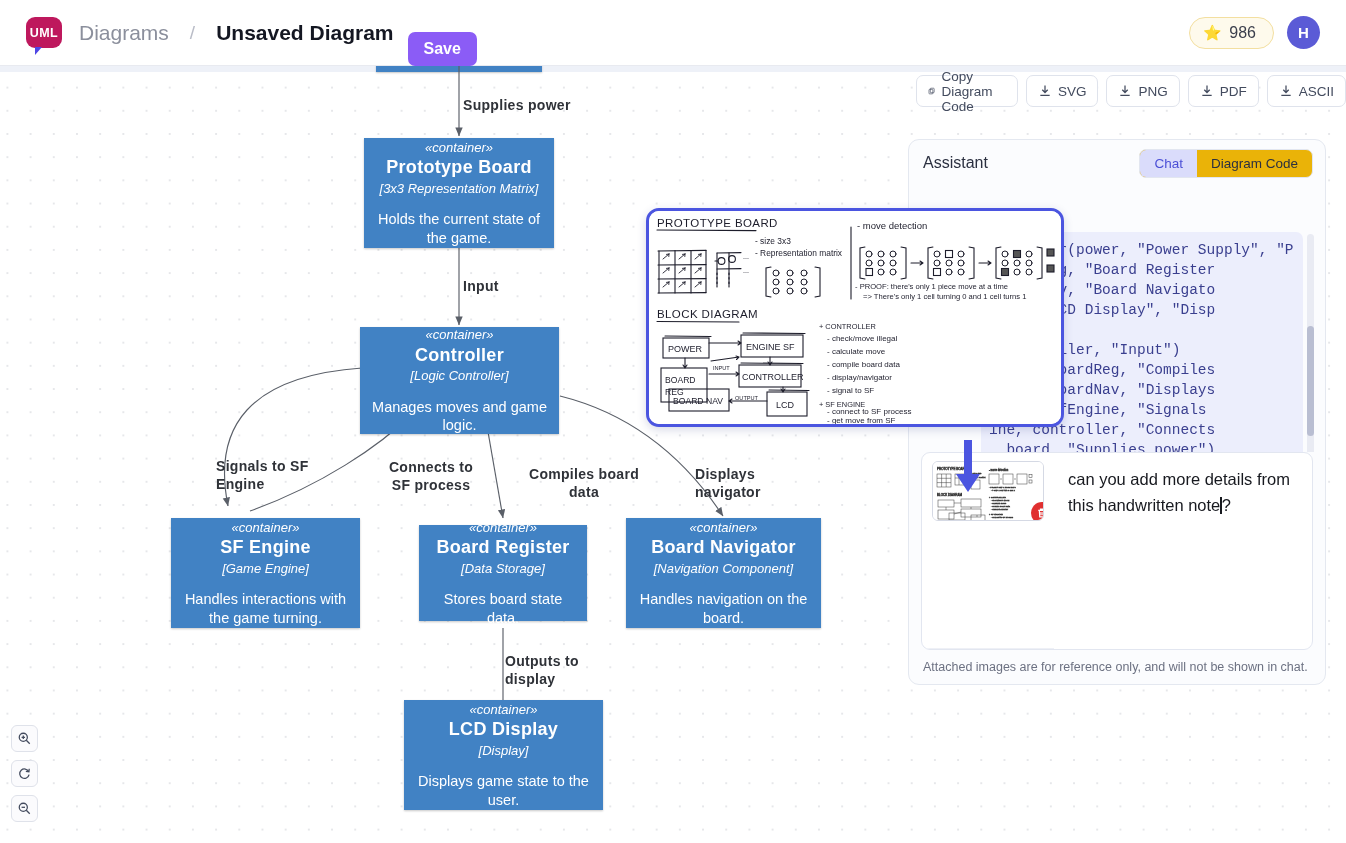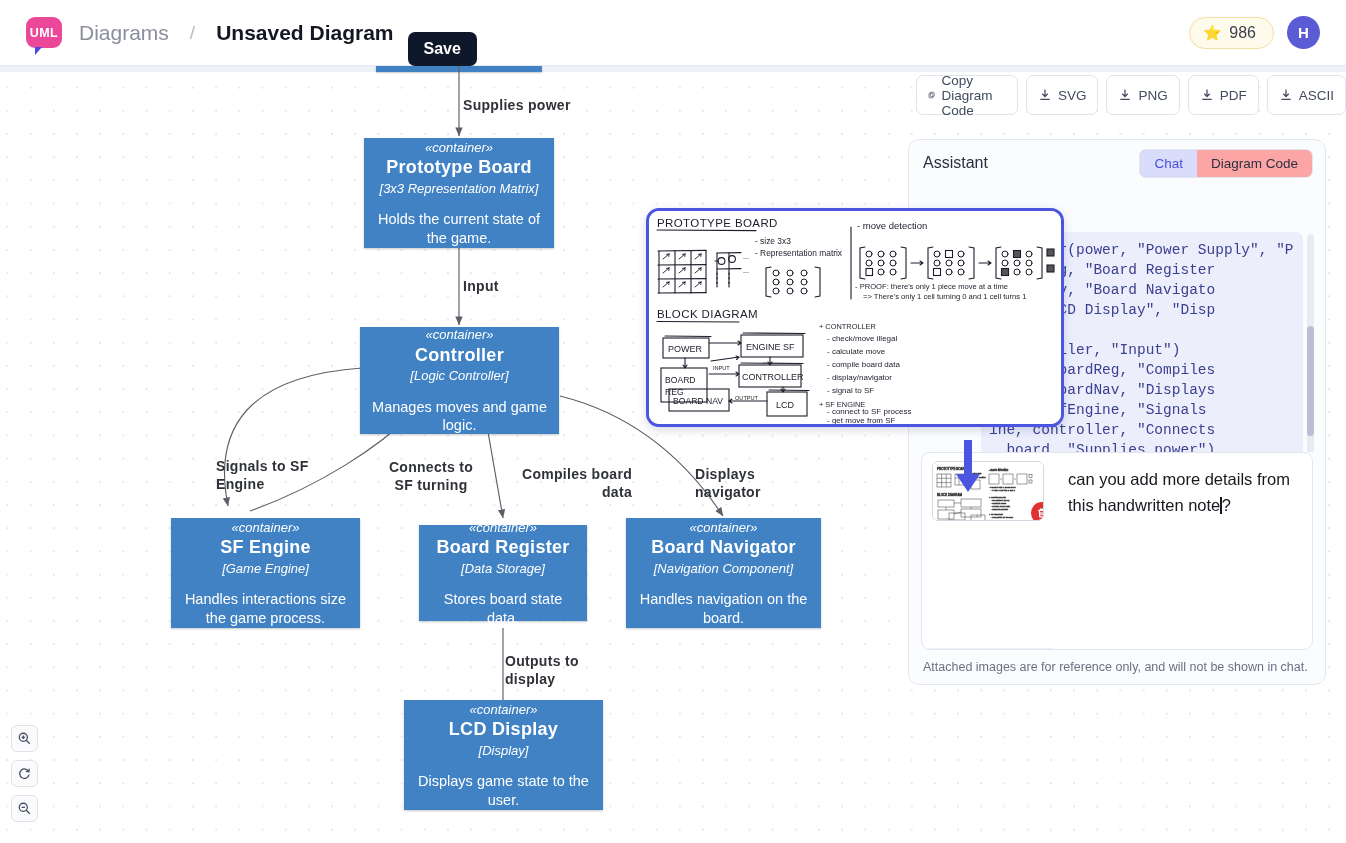--- a/index.html
+++ b/index.html
@@ -10,35 +10,35 @@
   }
 
   
   .topbar {
     position: absolute; left: 0; top: 0; width: 1346px; height: 66px;
     background: #ffffff; display: flex; align-items: center;
     padding: 0 26px; border-bottom: 1px solid #e8eaf0;
   }
   .logo {
     width: 36px; height: 31px; border-radius: 9px;
-    background: #ec4899; color: #fff; font-size: 12.5px; font-weight: bold;
+    background: #be185d; color: #fff; font-size: 12.5px; font-weight: bold;
     display: flex; align-items: center; justify-content: center;
     letter-spacing: .4px; position: relative; flex: none;
   }
   .logo:after {
     content: ""; position: absolute; left: 9px; bottom: -7px;
     border-left: 7px solid #4f46e5;
     border-bottom: 8px solid transparent;
   }
   .crumbs { display: flex; align-items: center; gap: 21px; margin-left: 17px; }
   .crumb-root { color: #8b8f9c; font-size: 21px; }
   .crumb-sep  { color: #b9bcc7; font-size: 19px; }
   .crumb-cur  { color: #141722; font-size: 21px; font-weight: bold; }
   .save-btn {
-    margin-left: 14px; background: #0f172a; color: #fff;
+    margin-left: 14px; background: #8b5cf6; color: #fff;
     border: none; border-radius: 7px; padding: 8px 16px;
     font-size: 16px; font-weight: bold; cursor: pointer;
     font-family: "Liberation Sans", sans-serif;
     margin-top: 32px;
   }
   .topbar-right {
     margin-left: auto; display: flex; align-items: center; gap: 13px;
   }
   .credits {
     display: flex; align-items: center; gap: 7px;
@@ -105,41 +105,41 @@
   .zoom-btn svg { width: 15px; height: 15px; stroke: #434b5e;
                   fill: none; stroke-width: 1.7; }
 
   
   .export-bar {
     position: absolute; left: 916px; top: 75px;
     display: flex; gap: 8px; align-items: center;
   }
   .exp-btn {
     background: #fff; border: 1px solid #dfe3ec; border-radius: 7px;
-    height: 40px; padding: 14px 11px; display: flex; align-items: center;
+    height: 32px; padding: 14px 11px; display: flex; align-items: center;
     gap: 6px; font-size: 13.5px; color: #434b5e; cursor: pointer;
     font-family: "Liberation Sans", sans-serif;
   }
   .exp-btn svg { width: 14px; height: 14px; stroke: #434b5e;
                  fill: none; stroke-width: 1.6; }
 
   
   .assistant {
     position: absolute; left: 908px; top: 139px; width: 418px; height: 546px;
     background: #fbfcfe; border: 1px solid #e4e8f0; border-radius: 11px;
     overflow: hidden; display: flex; flex-direction: column;
   }
   .assist-head {
     height: 46px; display: flex; align-items: center;
     padding: 0 12px 0 14px; flex: none;
   }
   .assist-title { font-size: 16px; font-weight: normal; color: #2b3040; }
   .segmented {
     margin-left: auto; display: flex; border: 1px solid #e2e6f0;
-    border-radius: 7px; overflow: hidden; background: #fca5a5;
+    border-radius: 7px; overflow: hidden; background: #eab308;
   }
   .seg {
     padding: 6px 14px; font-size: 13.5px; cursor: pointer; color: #2b3040;
   }
   .seg.active { background: #dadcfb; color: #4b4fd6; }
 
   .chat-scroll {
     position: relative; margin: 0 6px 0 6px; flex: 1 1 auto;
     overflow: hidden;
   }
@@ -271,21 +271,21 @@
     <div class="stereo">«container»</div>
     <div class="title">Controller</div>
     <div class="tech">[Logic Controller]</div>
     <div class="desc">Manages moves and game logic.</div>
   </div>
 
   <div class="node" style="left:171px; top:452px; width:189px; height:110px;">
     <div class="stereo">«container»</div>
     <div class="title">SF Engine</div>
     <div class="tech">[Game Engine]</div>
-    <div class="desc">Handles interactions size the game process.</div>
+    <div class="desc">Handles interactions with the game turning.</div>
   </div>
 
   <div class="node" style="left:419px; top:459px; width:168px; height:96px;">
     <div class="stereo">«container»</div>
     <div class="title">Board Register</div>
     <div class="tech">[Data Storage]</div>
     <div class="desc">Stores board state data.</div>
   </div>
 
   <div class="node" style="left:626px; top:452px; width:195px; height:110px;">
@@ -298,22 +298,22 @@
   <div class="node" style="left:404px; top:634px; width:199px; height:110px;">
     <div class="stereo">«container»</div>
     <div class="title">LCD Display</div>
     <div class="tech">[Display]</div>
     <div class="desc">Displays game state to the user.</div>
   </div>
 
   <div class="edge-label" style="left:463px; top:31px; width:110px; text-align:left;">Supplies power</div>
   <div class="edge-label" style="left:463px; top:212px; width:80px; text-align:left;">Input</div>
   <div class="edge-label" style="left:216px; top:392px; width:145px; text-align:left;">Signals to SF Engine</div>
-  <div class="edge-label" style="left:381px; top:393px; width:100px;">Connects to SF turning</div>
-  <div class="edge-label" style="left:496px; top:400px; width:136px; text-align:right;">Compiles board data</div>
+  <div class="edge-label" style="left:381px; top:393px; width:100px;">Connects to SF process</div>
+  <div class="edge-label" style="left:516px; top:400px; width:136px; text-align:center;">Compiles board data</div>
   <div class="edge-label" style="left:667px; top:400px; width:126px; text-align:left;margin-left:28px;">Displays navigator</div>
   <div class="edge-label" style="left:505px; top:587px; width:125px; text-align:left;">Outputs to display</div>
 
   <div class="zoom-controls">
     <div class="zoom-btn">
       <svg viewBox="0 0 20 20">
         <circle cx="8.4" cy="8.4" r="5.4"></circle>
           <path d="M12.4,12.4 L17,17"></path>
         <path d="M8.4,6.1 L8.4,10.7 M6.1,8.4 L10.7,8.4"></path>
       </svg>

